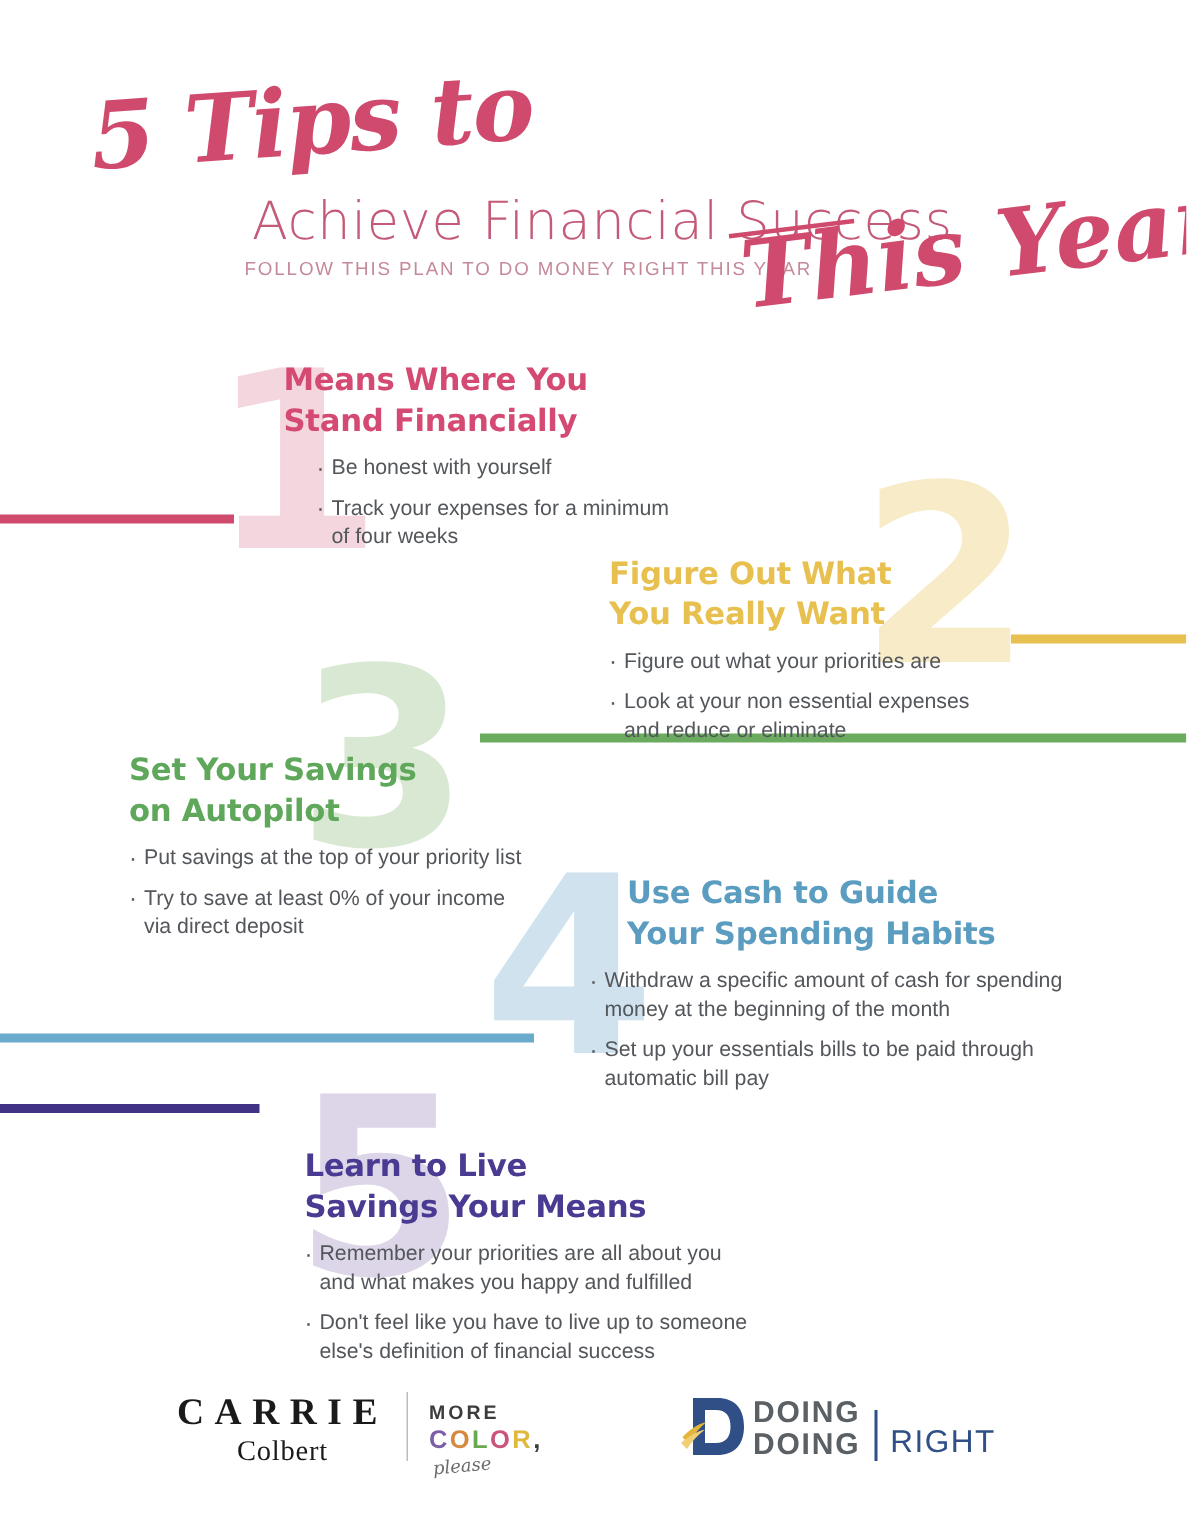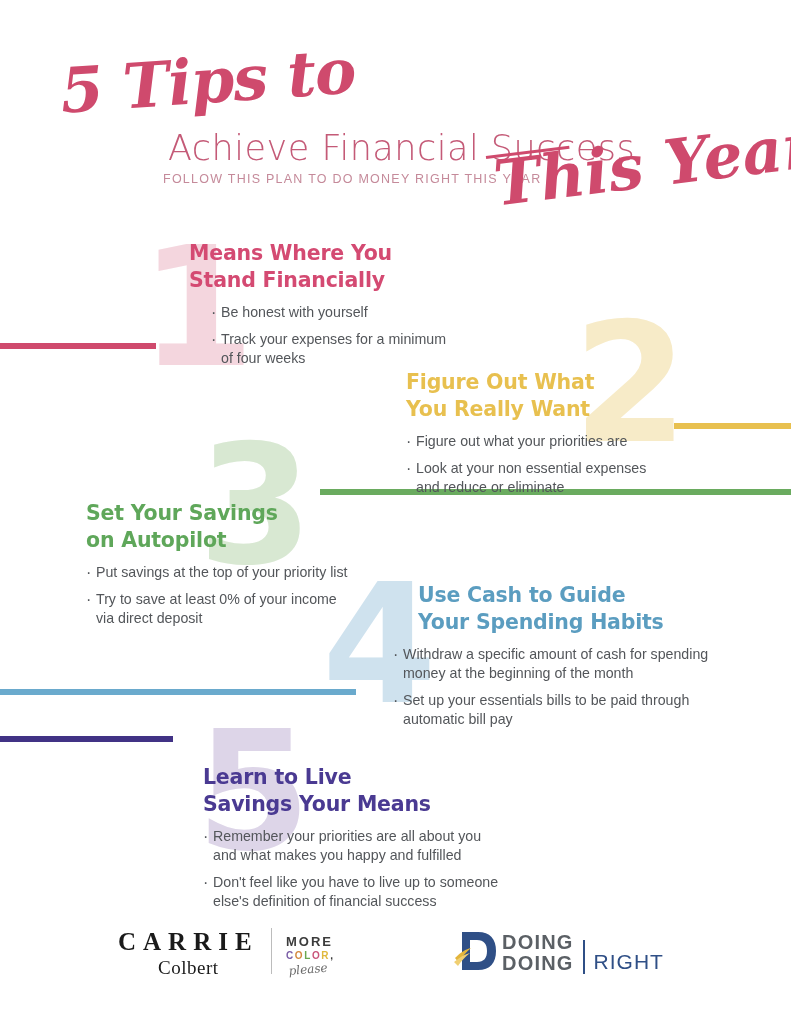--- a/index.html
+++ b/index.html
@@ -182,21 +182,21 @@
   .mcp-more {
     font-family: Liberation Sans, sans-serif;
     font-weight: 700;
     font-size: 13px;
     letter-spacing: 2px;
     color: #3c3c3c;
   }
   .mcp-color {
     font-family: "Liberation Sans", sans-serif;
     font-weight: 700;
-    font-size: 10px;
+    font-size: 17px;
     letter-spacing: 1.6px;
     margin-top: 1px;
   }
   .mcp-please {
     font-family: "DejaVu Serif", serif;
     font-style: italic;
     font-size: 12px;
     color: #6b6b6b;
     margin-top: -1px;
     margin-left: 2px;

